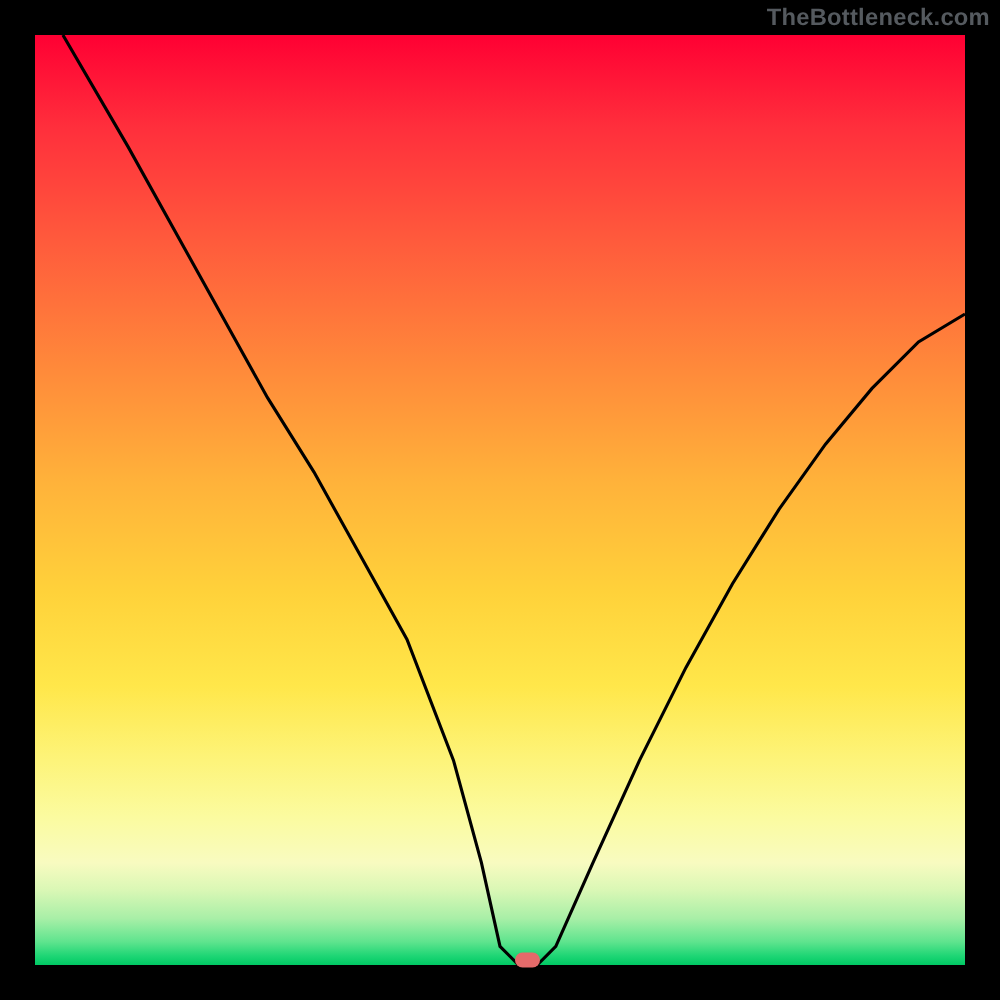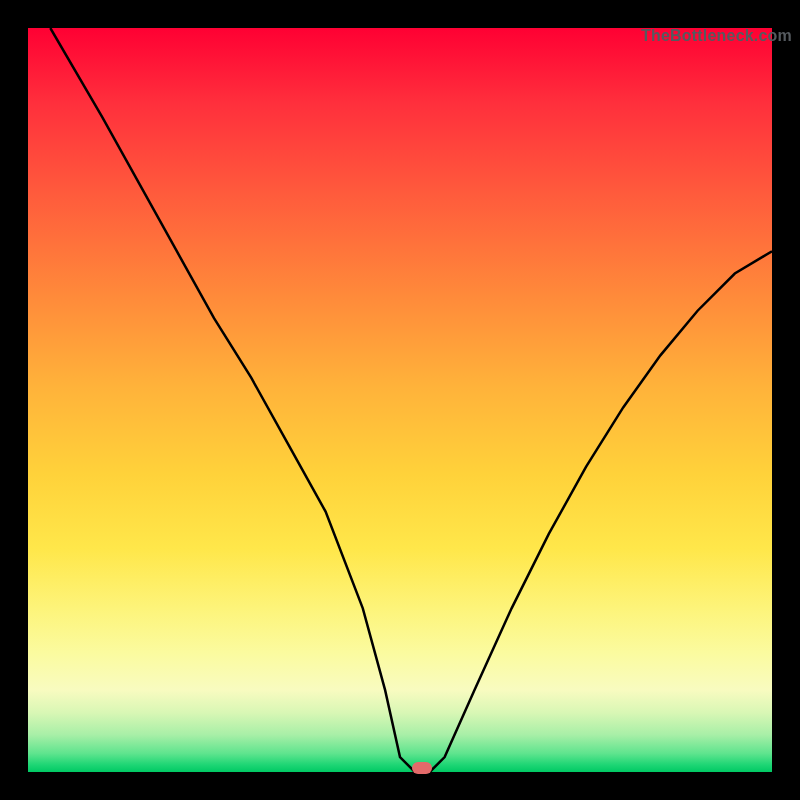--- a/index.html
+++ b/index.html
@@ -39,25 +39,24 @@
       #5fe48e 97.5%,
       #1fd675 99%,
       #00c964 100%
     );
   }
   .watermark {
     position: absolute;
     top: 4px;
     right: 8px;
     color: #555a5f;
-    font-size: 16px;
+    font-size: 19px;
     font-weight: 600;
     letter-spacing: 0.2px;
     user-select: none;
-    margin-top: 23px;
   }
   svg.curve {
     position: absolute;
     left: 0; top: 0;
     width: 100%;
     height: 100%;
   }
   .marker {
     position: absolute;
     width: 20px;

